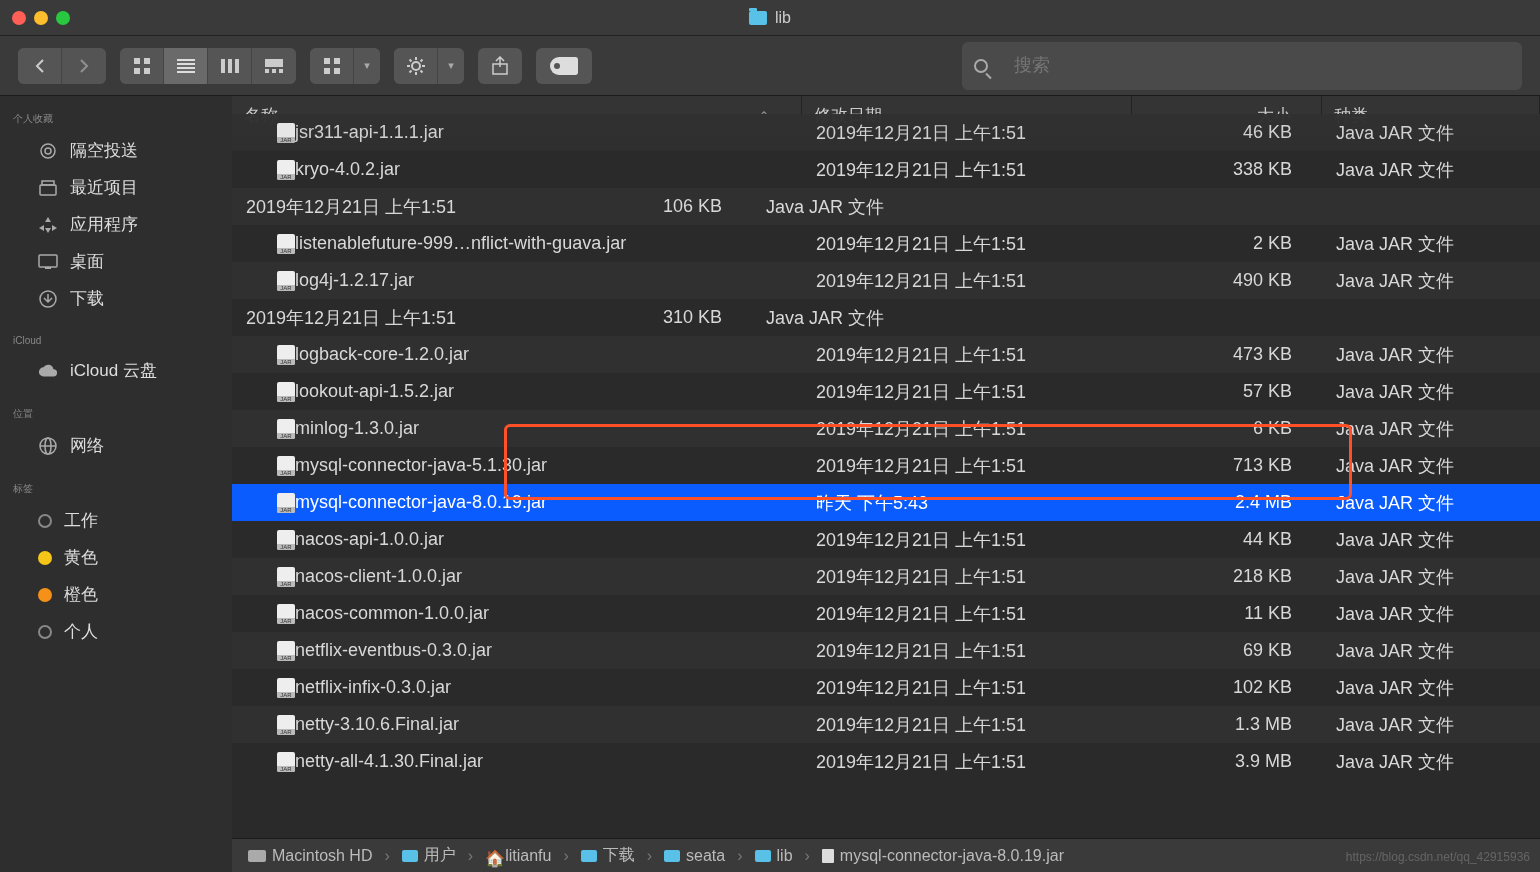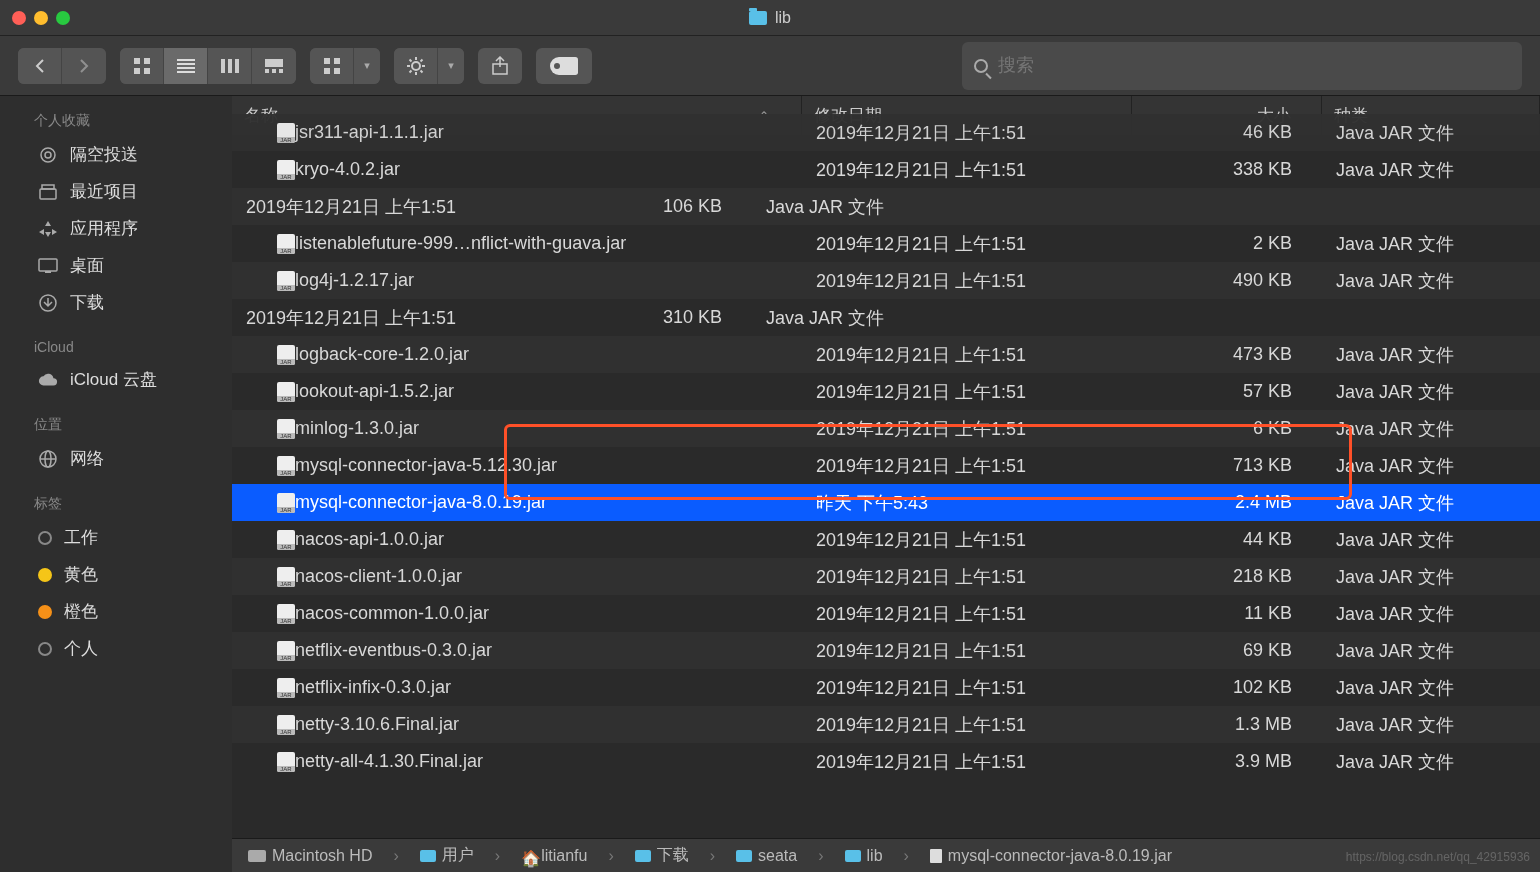--- a/index.html
+++ b/index.html
@@ -21,32 +21,32 @@
 .toolbar { height: 60px; background: #3a3a3a; display: flex; align-items: center; padding: 0 18px; gap: 14px; border-bottom: 1px solid #1a1a1a; }
 .tb-group { display: flex; background: #555; border-radius: 6px; overflow: hidden; }
 .tb-btn { width: 44px; height: 36px; background: #555; color: #ccc; display: flex; align-items: center; justify-content: center; border-right: 1px solid #444; font-size: 18px; }
 .tb-btn:last-child { border-right: none; }
 .tb-btn.active { background: #6a6a6a; }
 .tb-btn.single { border-radius: 6px; border-right: none; }
 .tb-drop { width: 26px; display: flex; align-items: center; justify-content: center; font-size: 11px; color: #aaa; }
 .tb-tag { width: 56px; height: 36px; background: #555; border-radius: 6px; display: flex; align-items: center; justify-content: center; }
 .tag-shape { width: 28px; height: 18px; background: #ddd; border-radius: 10px 3px 3px 10px; position: relative; }
 .tag-shape::before { content: ""; position: absolute; left: 4px; top: 6px; width: 6px; height: 6px; border-radius: 50%; background: #555; }
-.search { flex: 1; max-width: 560px; height: 48px; background: #4a4a4a; border-radius: 6px; display: flex; align-items: center; padding: 0 12px; gap: 10px; margin-left: auto; }
+.search { flex: 1; max-width: 560px; height: 48px; background: #4a4a4a; border-radius: 6px; display: flex; align-items: center; padding: 0 12px; gap: 26px; margin-left: auto; }
 .search input { background: transparent; border: none; color: #ccc; font-size: 18px; outline: none; flex: 1; }
 .search-icon { width: 14px; height: 14px; border: 2px solid #aaa; border-radius: 50%; position: relative; }
 .search-icon::after { content: ""; position: absolute; right: -6px; bottom: -6px; width: 7px; height: 2px; background: #aaa; transform: rotate(45deg); }
 
 
 .body { flex: 1; display: flex; overflow: hidden; }
 
 
 .sidebar { width: 232px; background: #2e2e2e; padding: 10px 0; overflow-y: auto; font-size: 17px; }
 .sb-section { margin-bottom: 12px; }
-.sb-head { color: #888; font-size: 14px; padding: 6px 34px; }
+.sb-head { color: #888; font-size: 10px; padding: 6px 13px; }
 .sb-item { display: flex; align-items: center; gap: 12px; padding: 7px 18px 7px 38px; color: #ddd; }
 .sb-icon { width: 20px; height: 20px; display: inline-flex; align-items: center; justify-content: center; color: #aaa; font-size: 18px; }
 .tag-dot { width: 14px; height: 14px; border: 2px solid #888; border-radius: 50%; display: inline-block; }
 .tag-dot.y { background: #f5c518; border-color: #f5c518; }
 .tag-dot.o { background: #f59018; border-color: #f59018; }
 .tag-dot.g { background: #888; border-color: #666; }
 
 
 .main { flex: 1; display: flex; flex-direction: column; background: #2a2a2a; overflow: hidden; }
 .cols { display: flex; background: #343434; border-bottom: 1px solid #1a1a1a; font-size: 17px; color: #ccc; }
@@ -66,21 +66,21 @@
 .c-name { flex: 0 0 570px; padding-left: 45px; display: flex; align-items: center; }
 .c-date { flex: 0 0 330px; padding-left: 14px; }
 .c-size { flex: 0 0 190px; text-align: right; padding-right: 30px; }
 .c-kind { flex: 1; padding-left: 14px; white-space: nowrap; overflow: hidden; }
 .file-icon { width: 18px; height: 20px; background: #eee; border-radius: 2px; display: inline-block; position: relative; flex-shrink: 0; }
 .file-icon::after { content: "JAR"; position: absolute; bottom: 0; left: 0; right: 0; font-size: 6px; text-align: center; color: #333; background: #bbb; border-radius: 0 0 2px 2px; }
 
 .highlight-box { position: absolute; left: 272px; top: 310px; width: 848px; height: 76px; border: 3px solid #ff5028; border-radius: 6px; pointer-events: none; z-index: 5; }
 
 
-.pathbar { height: 34px; background: #3a3a3a; border-top: 1px solid #1a1a1a; display: flex; align-items: center; padding: 0 16px; font-size: 16px; color: #bbb; gap: 21px; overflow: hidden; }
+.pathbar { height: 34px; background: #3a3a3a; border-top: 1px solid #1a1a1a; display: flex; align-items: center; padding: 0 16px; font-size: 16px; color: #bbb; gap: 12px; overflow: hidden; }
 .pb-item { display: flex; align-items: center; gap: 6px; }
 .pb-sep { color: #777; }
 .hdd-icon { width: 18px; height: 12px; background: #aaa; border-radius: 2px; display: inline-block; }
 .folder-tiny { width: 16px; height: 12px; background: #59c0e8; border-radius: 2px; display: inline-block; }
 .home-icon { width: 14px; height: 14px; display: inline-block; color: #f5a623; }
 .file-tiny { width: 12px; height: 14px; background: #ddd; border-radius: 1px; display: inline-block; }
 
 .watermark { position: absolute; right: 10px; bottom: 8px; font-size: 12px; color: rgba(200,200,200,0.3); z-index: 10; }
 svg { display: block; }
 </style>
@@ -365,21 +365,21 @@
               <span class="file-icon"></span>
               <span>minlog-1.3.0.jar</span>
             </div>
             <div class="c-date">2019年12月21日 上午1:51</div>
             <div class="c-size">6 KB</div>
             <div class="c-kind">Java JAR 文件</div>
           </div>
           <div class="row">
             <div class="c-name">
               <span class="file-icon"></span>
-              <span>mysql-connector-java-5.12.30.jar</span>
+              <span>mysql-connector-java-5.1.30.jar</span>
             </div>
             <div class="c-date">2019年12月21日 上午1:51</div>
             <div class="c-size">713 KB</div>
             <div class="c-kind">Java JAR 文件</div>
           </div>
           <div class="row selected">
             <div class="c-name">
               <span class="file-icon"></span>
               <span>mysql-connector-java-8.0.19.jar</span>
             </div>

